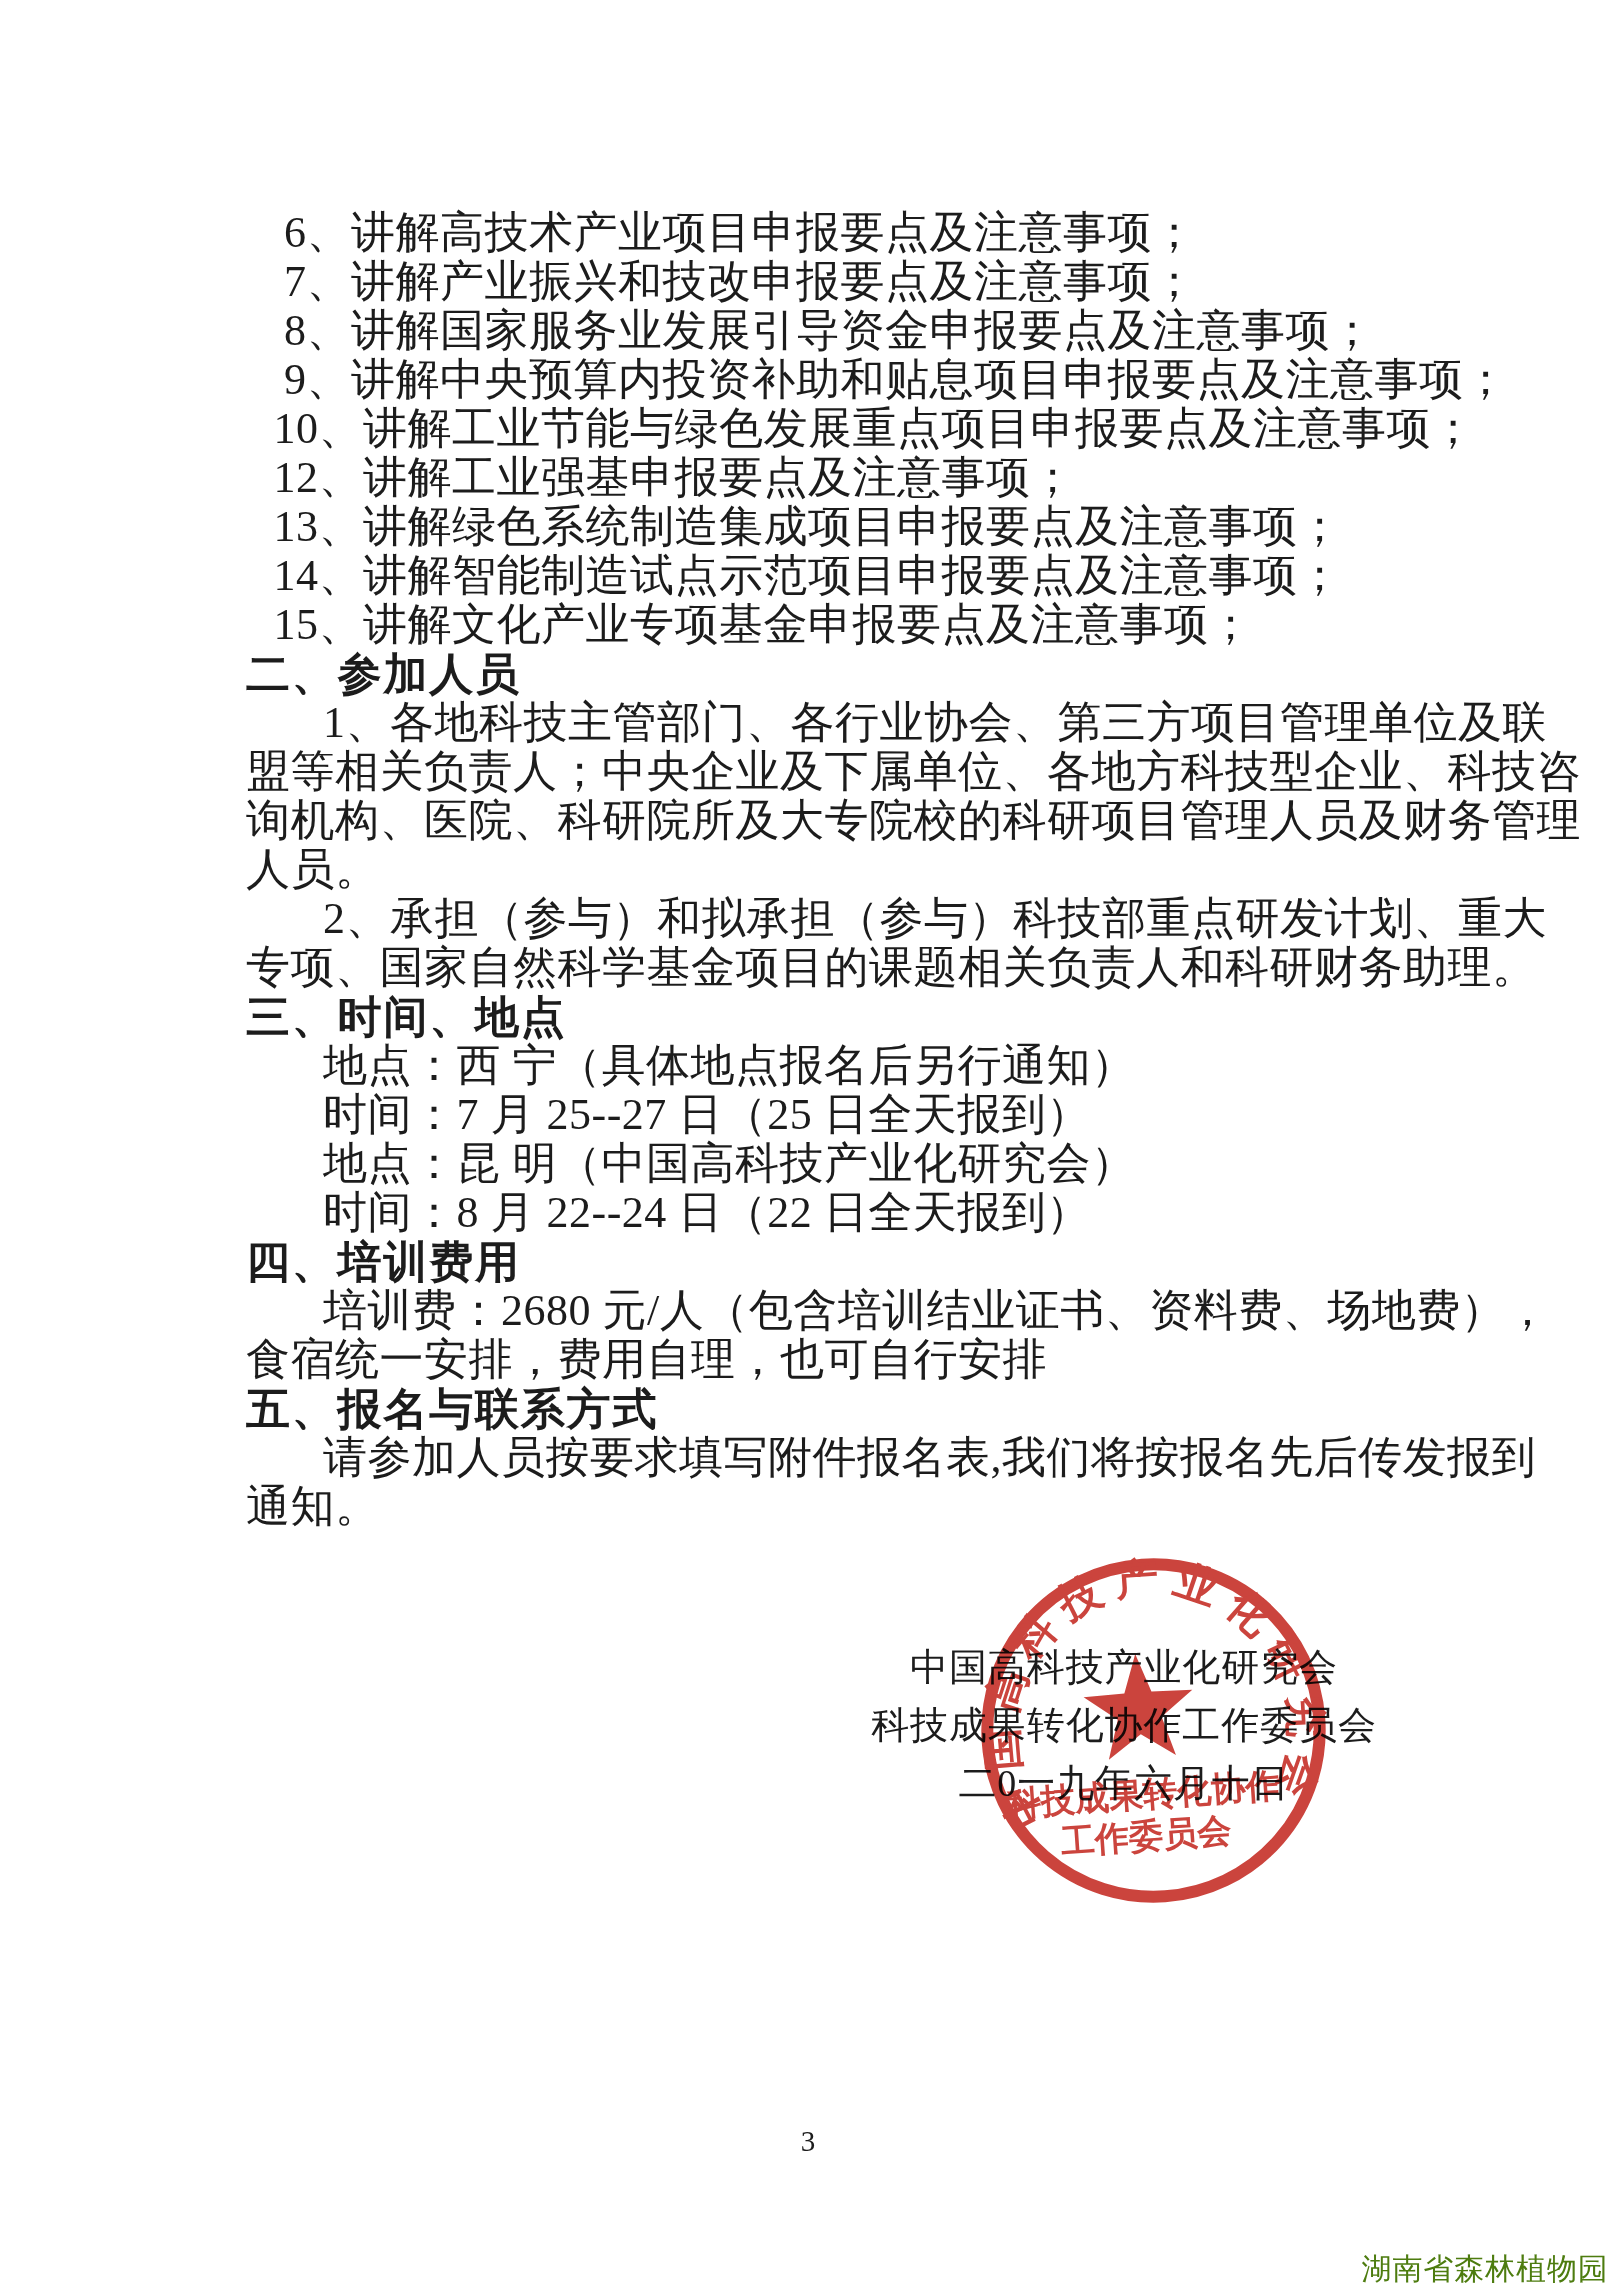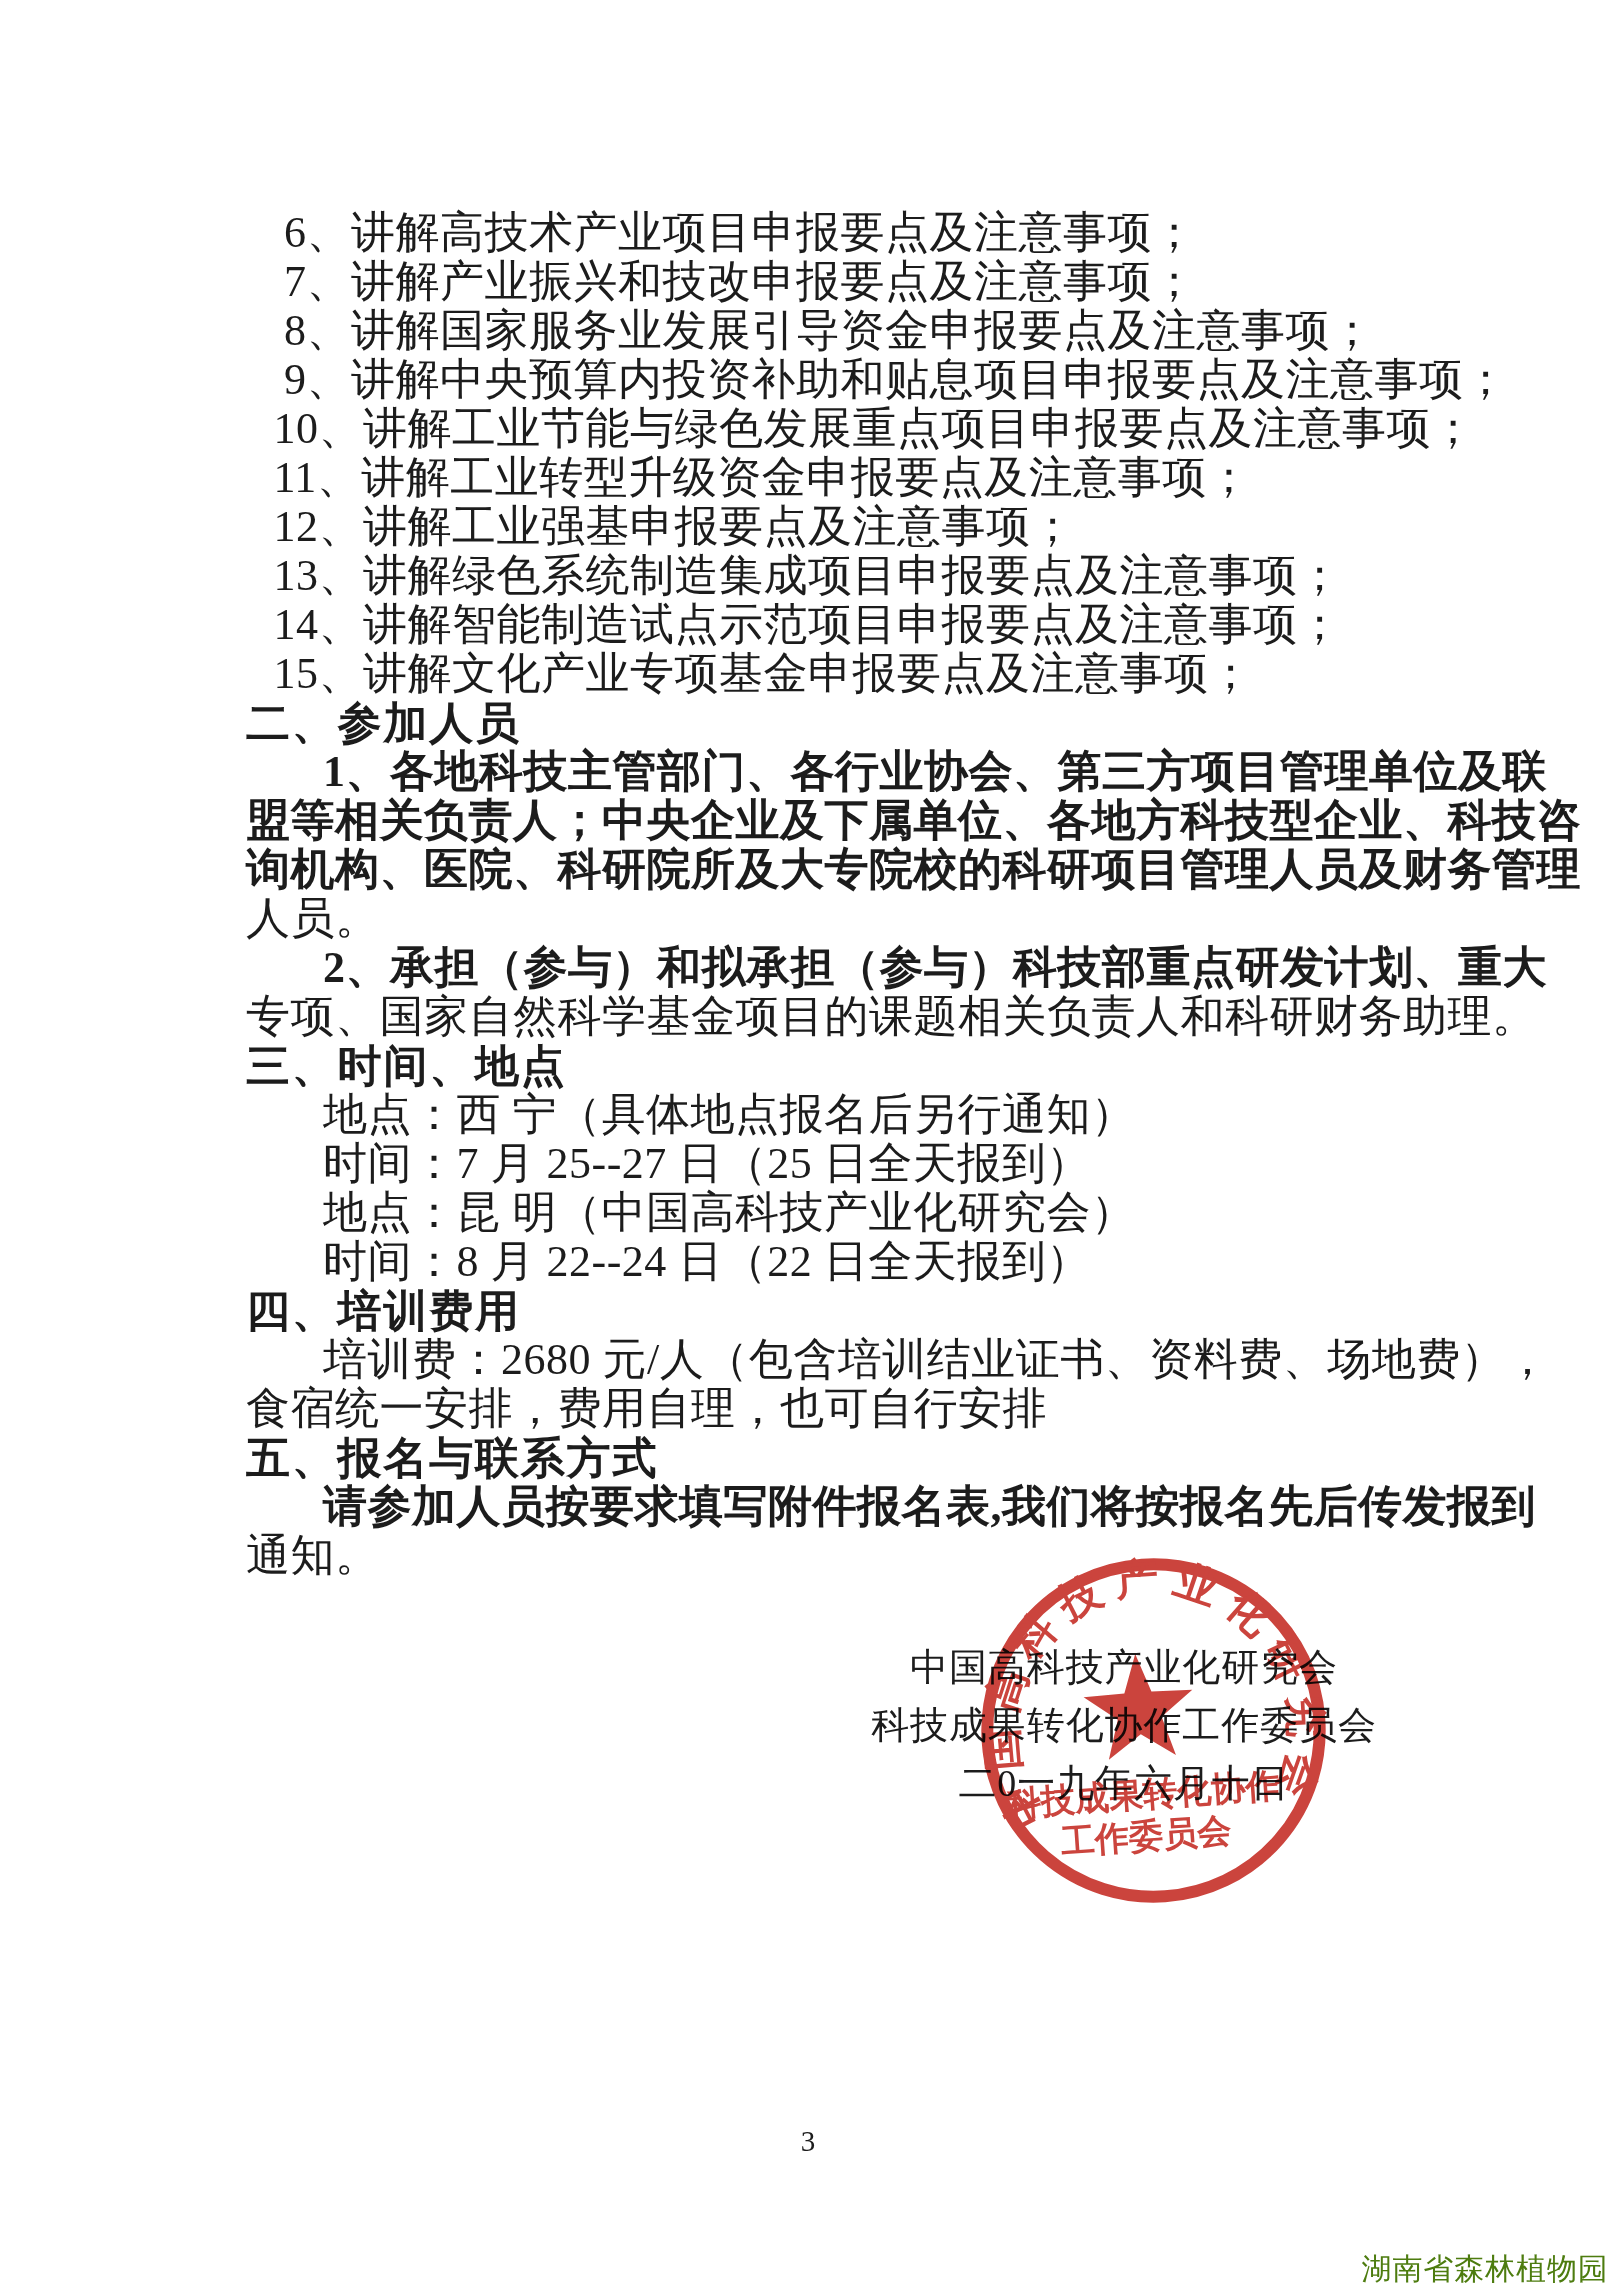--- a/index.html
+++ b/index.html
@@ -20,21 +20,21 @@
   }
   .content div{white-space:nowrap;}
   .li1{padding-left:38px;}   
   .li2{padding-left:27.4px;}   
   .p2{padding-left:77px;}    
   .h{
     font-family:"Liberation Sans", sans-serif;
     font-weight:700;
     letter-spacing:1.8px;
   }
-  .jl{white-space:normal;text-align:justify;text-align-last:justify;font-weight:bold;}
+  .jl{white-space:normal;text-align:justify;text-align-last:justify;}
   .signature{
     position:absolute;
     left:804px;top:1638px;width:640px;
     text-align:center;
     font-size:38px;
     line-height:58px;
     letter-spacing:0.9px;
   }
   .stamp{
     position:absolute;
@@ -67,21 +67,20 @@
 <body>
 
 <div class="page">
 
   <div class="content">
     <div class="li1">6、讲解高技术产业项目申报要点及注意事项；</div>
     <div class="li1">7、讲解产业振兴和技改申报要点及注意事项；</div>
     <div class="li1">8、讲解国家服务业发展引导资金申报要点及注意事项；</div>
     <div class="li1">9、讲解中央预算内投资补助和贴息项目申报要点及注意事项；</div>
     <div class="li2">10、讲解工业节能与绿色发展重点项目申报要点及注意事项；</div>
-    <div class="li2">11、讲解工业转型升级资金申报要点及注意事项；</div>
     <div class="li2">12、讲解工业强基申报要点及注意事项；</div>
     <div class="li2">13、讲解绿色系统制造集成项目申报要点及注意事项；</div>
     <div class="li2">14、讲解智能制造试点示范项目申报要点及注意事项；</div>
     <div class="li2">15、讲解文化产业专项基金申报要点及注意事项；</div>
     <div class="h">二、参加人员</div>
     <div class="p2 jl">1、各地科技主管部门、各行业协会、第三方项目管理单位及联</div>
     <div class="jl">盟等相关负责人；中央企业及下属单位、各地方科技型企业、科技咨</div>
     <div class="jl">询机构、医院、科研院所及大专院校的科研项目管理人员及财务管理</div>
     <div>人员。</div>
     <div class="p2 jl">2、承担（参与）和拟承担（参与）科技部重点研发计划、重大</div>

